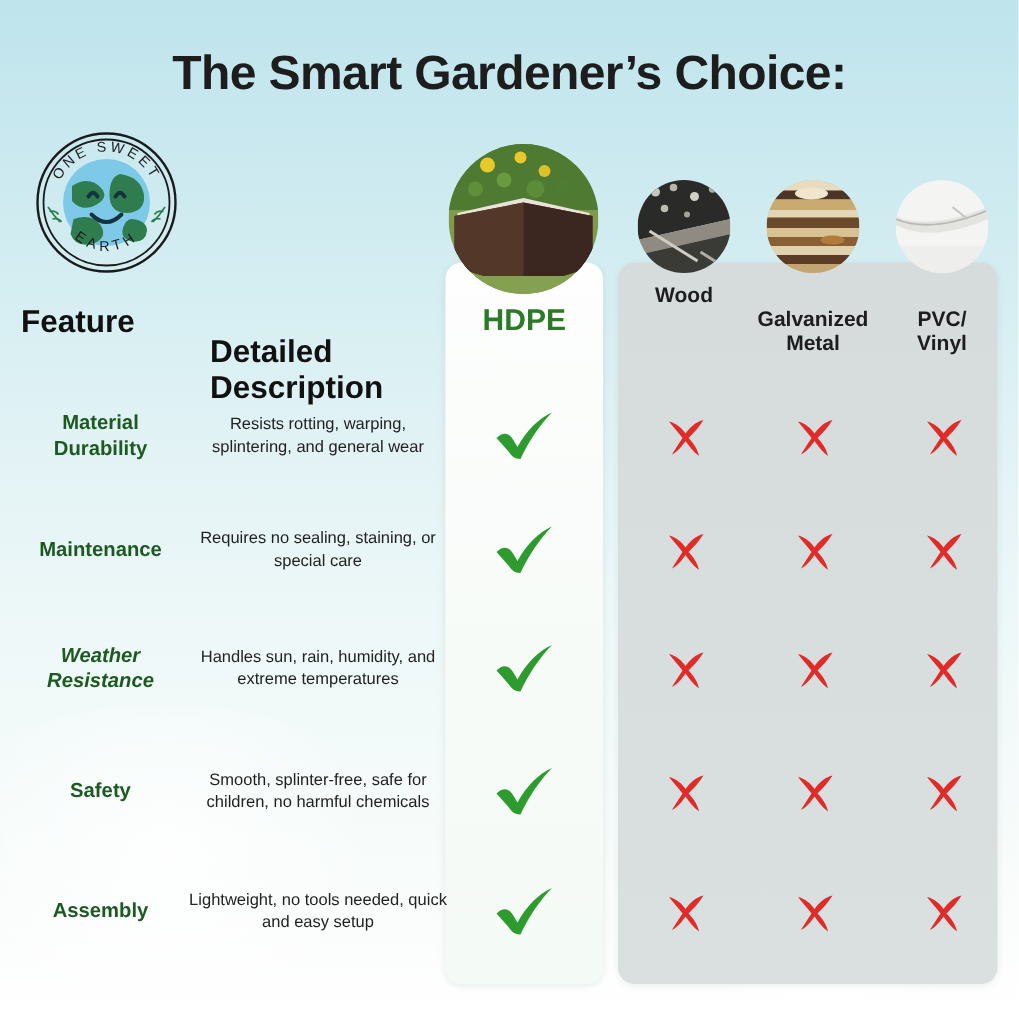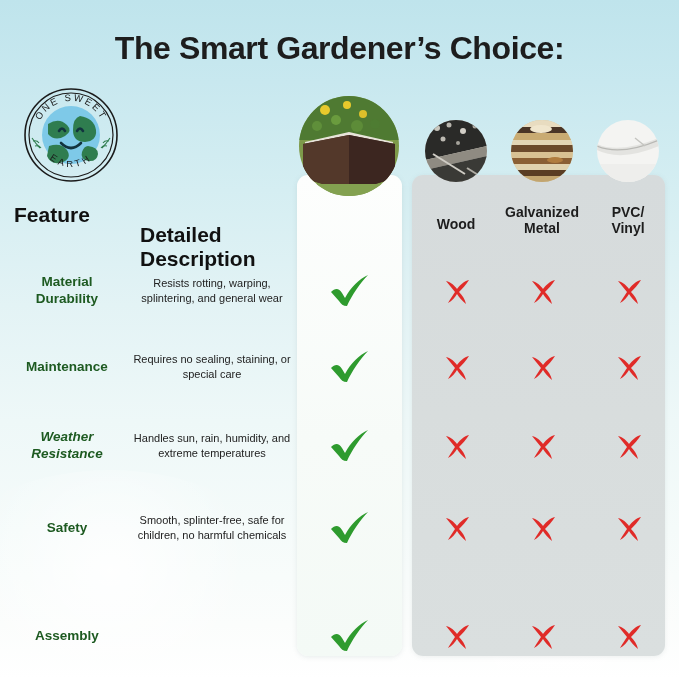--- a/index.html
+++ b/index.html
@@ -56,21 +56,21 @@
 
   
   .colhead {
     position:absolute; text-align:center; font-weight:bold; line-height:1.15;
   }
   .colhead.hdpe {
     left:297px; top:203px; width:105px;
     font-size:20px; color:#2c7a26;
   }
   .colhead.other { font-size:14px; color:#1d1d1d; width:86px; }
-  .colhead.wood  { left:413px; top:216px; }
+  .colhead.wood  { left:413px; top:188px; }
   .colhead.metal { left:499px; top:204px; }
   .colhead.pvc   { left:585px; top:204px; }
 
   
   .hd-feature {
     position:absolute; left:14px; top:203px; width:110px;
     font-size:21px; font-weight:bold; color:#111;
   }
   .hd-desc {
     position:absolute; left:140px; top:203px; width:145px;
@@ -202,20 +202,21 @@
   <div class="prod small pvc">
     <svg width="62" height="62" viewBox="0 0 62 62">
       <rect width="62" height="62" fill="#f4f4f2"></rect>
       <path d="M0,24 Q22,34 62,18 L62,26 Q24,42 0,30 Z" fill="#e3e3e0"></path>
       <path d="M0,26 Q24,36 62,20" stroke="#b8b8b4" stroke-width="1.2" fill="none"></path>
       <path d="M38,18 L48,26" stroke="#c4c4c0" stroke-width="1.4"></path>
       <rect y="44" width="62" height="18" fill="#eeeeec"></rect>
     </svg>
   </div>
 
+  <div class="colhead hdpe">HDPE</div>
   <div class="colhead other wood" style="white-space:pre-line;">Wood</div>
   <div class="colhead other pvc" style="white-space:pre-line;">PVC/
 Vinyl</div>
   <div class="colhead other metal" style="white-space:pre-line;">Galvanized
 Metal</div>
 
   <div class="hd-feature">Feature</div>
   <div class="hd-desc" style="white-space:pre-line;">Detailed
 Description</div>
 
@@ -311,22 +312,23 @@
           <svg width="30" height="30" viewBox="0 0 30 30">
             <path d="M4,5 C9,6 13,10 15,13 C18,9 22,5 27,4 C24,9 20,13 17,16 C20,19 23,23 24,28 C20,25 17,21 15,18 C13,21 10,25 6,27 C9,22 11,19 13,16 C10,12 7,9 4,5 Z" fill="#e02b28"></path>
           </svg>
         </div>
         <div class="mark m-pvc">
           <svg width="30" height="30" viewBox="0 0 30 30">
             <path d="M4,5 C9,6 13,10 15,13 C18,9 22,5 27,4 C24,9 20,13 17,16 C20,19 23,23 24,28 C20,25 17,21 15,18 C13,21 10,25 6,27 C9,22 11,19 13,16 C10,12 7,9 4,5 Z" fill="#e02b28"></path>
           </svg>
         </div>
       </div>
-      <div class="row" style="top: 600px;">
+      <div class="row" style="top: 572px;">
         <div class="r-feature" style="white-space: pre-line;">Assembly</div>
+        <div class="r-desc">Lightweight, no tools needed, quick and easy setup</div>
         <div class="mark m-hdpe">
           <svg width="44" height="36" viewBox="0 0 44 36">
             <path d="M3,19 C7,15 11,15 14,20 L17,25 C23,14 31,6 40,2 C32,10 24,22 19,33 C15,33 13,31 11,28 Z" fill="#2e9b2e"></path>
           </svg>
         </div>
         <div class="mark m-wood">
           <svg width="30" height="30" viewBox="0 0 30 30">
             <path d="M4,5 C9,6 13,10 15,13 C18,9 22,5 27,4 C24,9 20,13 17,16 C20,19 23,23 24,28 C20,25 17,21 15,18 C13,21 10,25 6,27 C9,22 11,19 13,16 C10,12 7,9 4,5 Z" fill="#e02b28"></path>
           </svg>
         </div>

